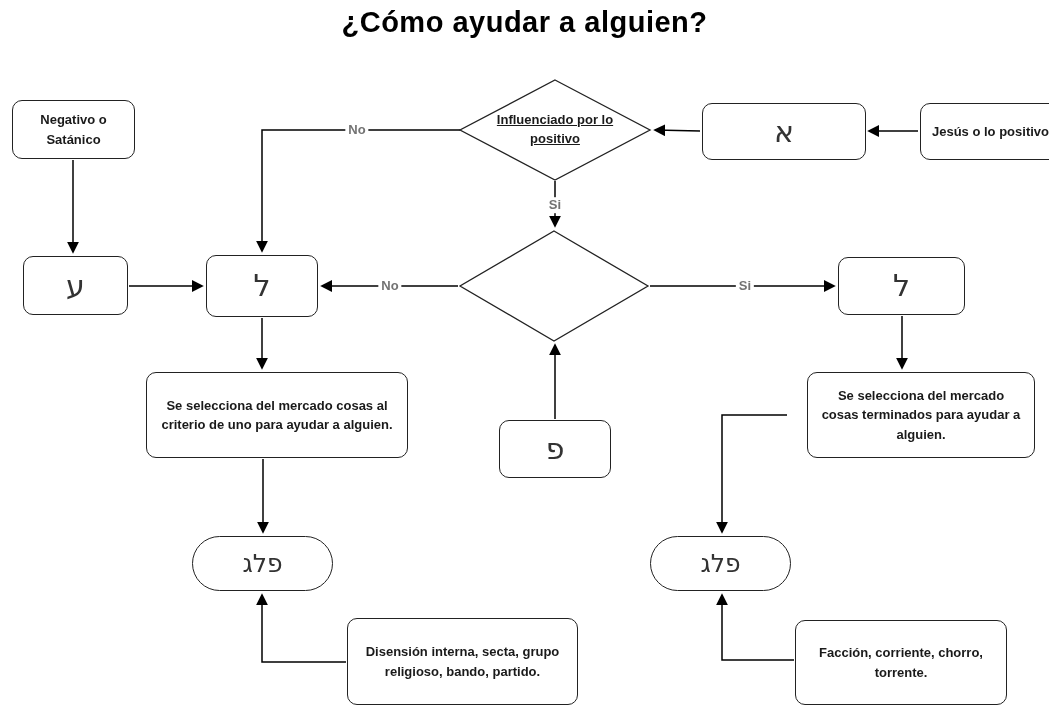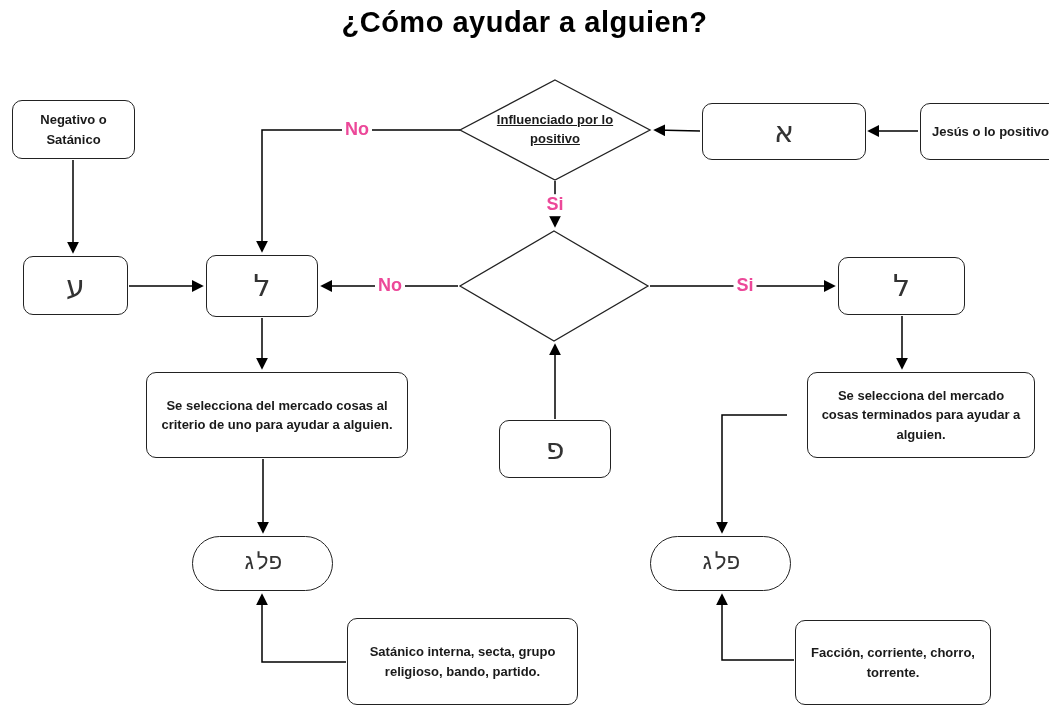--- a/index.html
+++ b/index.html
@@ -35,53 +35,53 @@
     border-radius:10px;
     font-size:13px;font-weight:bold;line-height:1.5;
     padding:4px 10px;
   }
   .terminator{border-radius:28px;}
   .hebrew{
     font-family:"DejaVu Sans",sans-serif;
     font-size:30px;font-weight:400;color:#333;
     line-height:1;padding:0;
   }
-  .hebrew-sm{font-size:22px;font-family:Liberation Mono, monospace;}
+  .hebrew-sm{font-size:25px;}
   .diamond{
     position:absolute;
     display:flex;align-items:center;justify-content:center;
     text-align:center;
     font-size:13px;font-weight:bold;line-height:1.45;text-decoration:underline;
   }
   .diamond svg{position:absolute;top:0;left:0;width:100%;height:100%;}
   .diamond .dlabel{position:relative;padding:0 30px;}
   .edge-label{
     position:absolute;
     transform:translate(-50%,-50%);
     background:var(--background);
-    font-size:18px;font-weight:bold;
+    font-size:13px;font-weight:bold;
     padding:0 3px;line-height:1.2;
-    color:#ec4899;
+    color:#737373;
   }
   
   #negativo      {left:12px;  top:100px; width:123px; height:59px;}
   #aleph         {left:702px; top:103px; width:164px; height:57px;}
   #jesus         {left:920px; top:103px; width:141px; height:57px;}
   #influenciado  {left:458px; top:79px;  width:194px; height:102px;}
   #ayin          {left:23px;  top:256px; width:105px; height:59px;}
   #lamed-left    {left:206px; top:255px; width:112px; height:62px;}
   #puerta        {left:458px; top:230px; width:192px; height:112px;}
   #lamed-right   {left:838px; top:257px; width:127px; height:58px;}
   #mercado-left  {left:146px; top:372px; width:262px; height:86px;}
   #pe            {left:499px; top:420px; width:112px; height:58px;}
   #mercado-right {left:788px; top:372px; width:228px; height:86px;margin-left:19px;}
   #peleg-left    {left:192px; top:536px; width:141px; height:55px;}
   #peleg-right   {left:650px; top:536px; width:141px; height:55px;}
   #disension     {left:347px; top:618px; width:231px; height:87px;}
-  #faccion       {left:795px; top:620px; width:196px; height:85px;}
+  #faccion       {left:795px; top:620px; width:212px; height:85px;}
   
   #label-no-top {left:357px; top:130px;}
   #label-si-top {left:555px; top:205px;}
   #label-no-mid {left:390px; top:286px;}
   #label-si-mid {left:745px; top:286px;}
 </style>
 </head>
 <body>
 
 <div class="canvas">
@@ -164,21 +164,21 @@
 
   <div class="node terminator hebrew hebrew-sm" id="peleg-left">
     <span>פלג</span>
   </div>
 
   <div class="node terminator hebrew hebrew-sm" id="peleg-right">
     <span>פלג</span>
   </div>
 
   <div class="node" id="disension">
-    <span>Satánico interna, secta, grupo religioso, bando, partido.</span>
+    <span>Disensión interna, secta, grupo religioso, bando, partido.</span>
   </div>
 
   <div class="node" id="faccion">
     <span>Facción, corriente, chorro, torrente.</span>
   </div>
 
   <div class="edge-label" id="label-no-top">No</div>
   <div class="edge-label" id="label-si-top">Si</div>
   <div class="edge-label" id="label-no-mid">No</div>
   <div class="edge-label" id="label-si-mid">Si</div>

